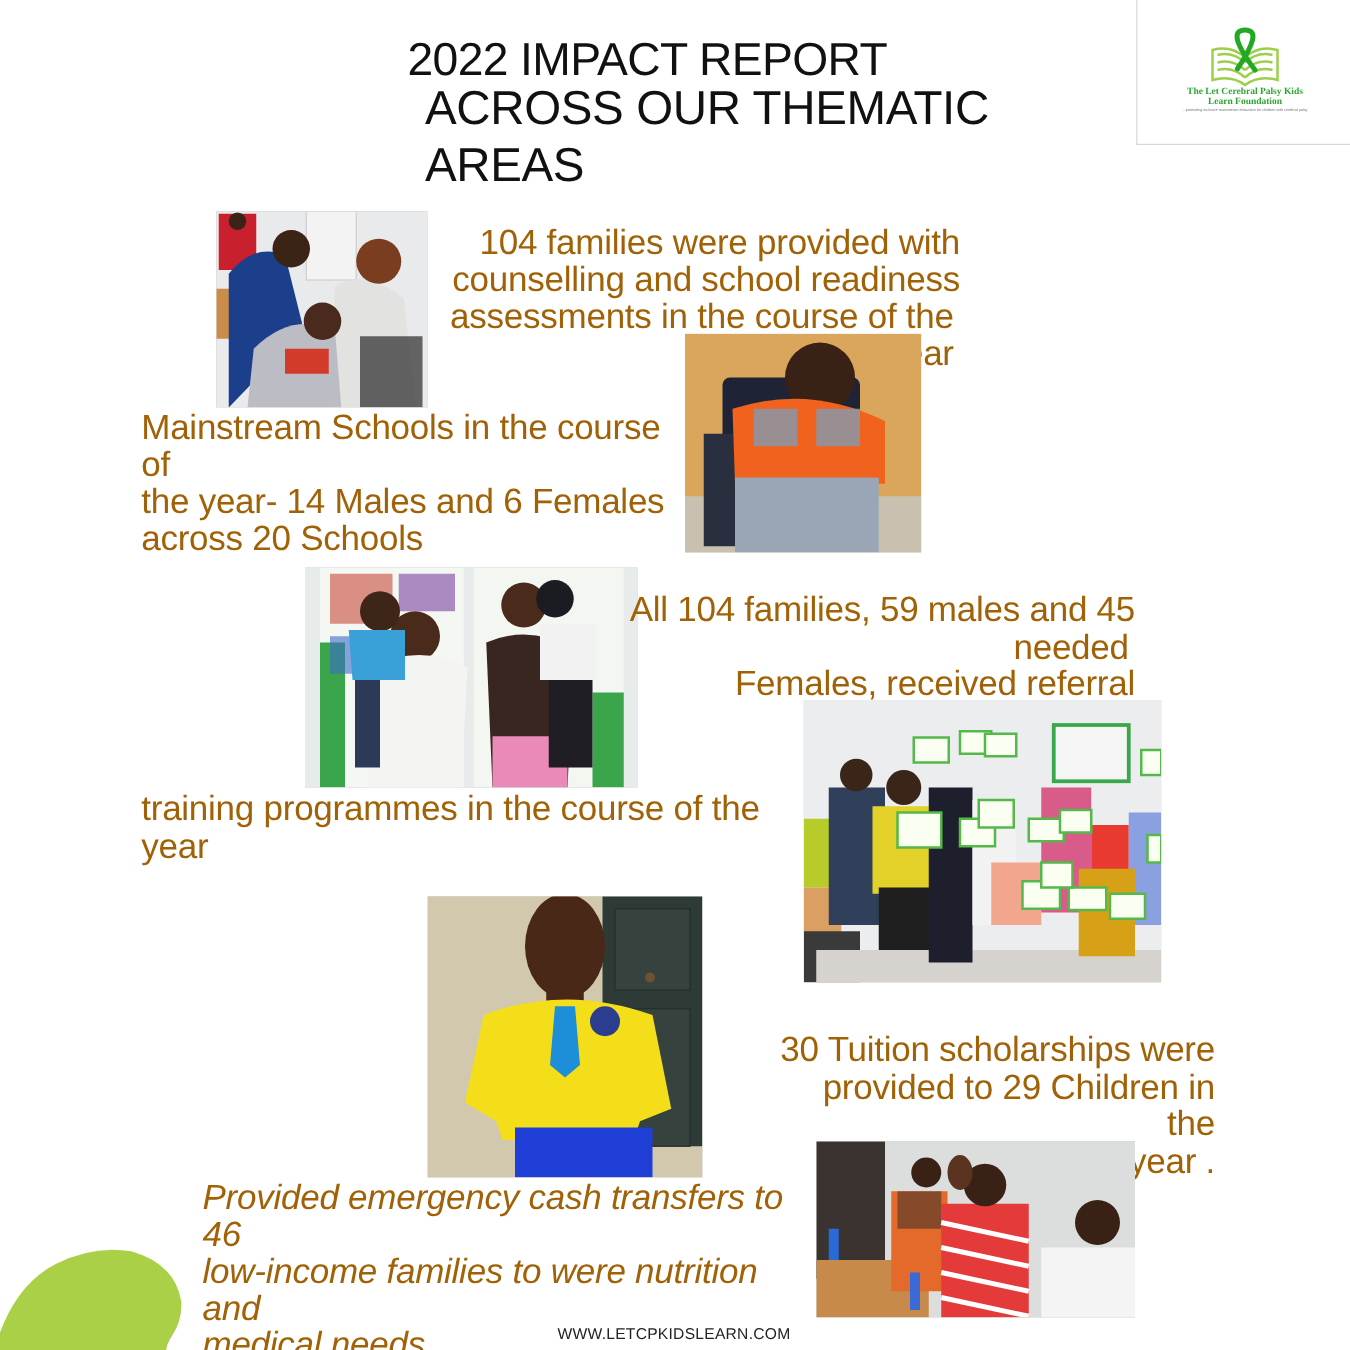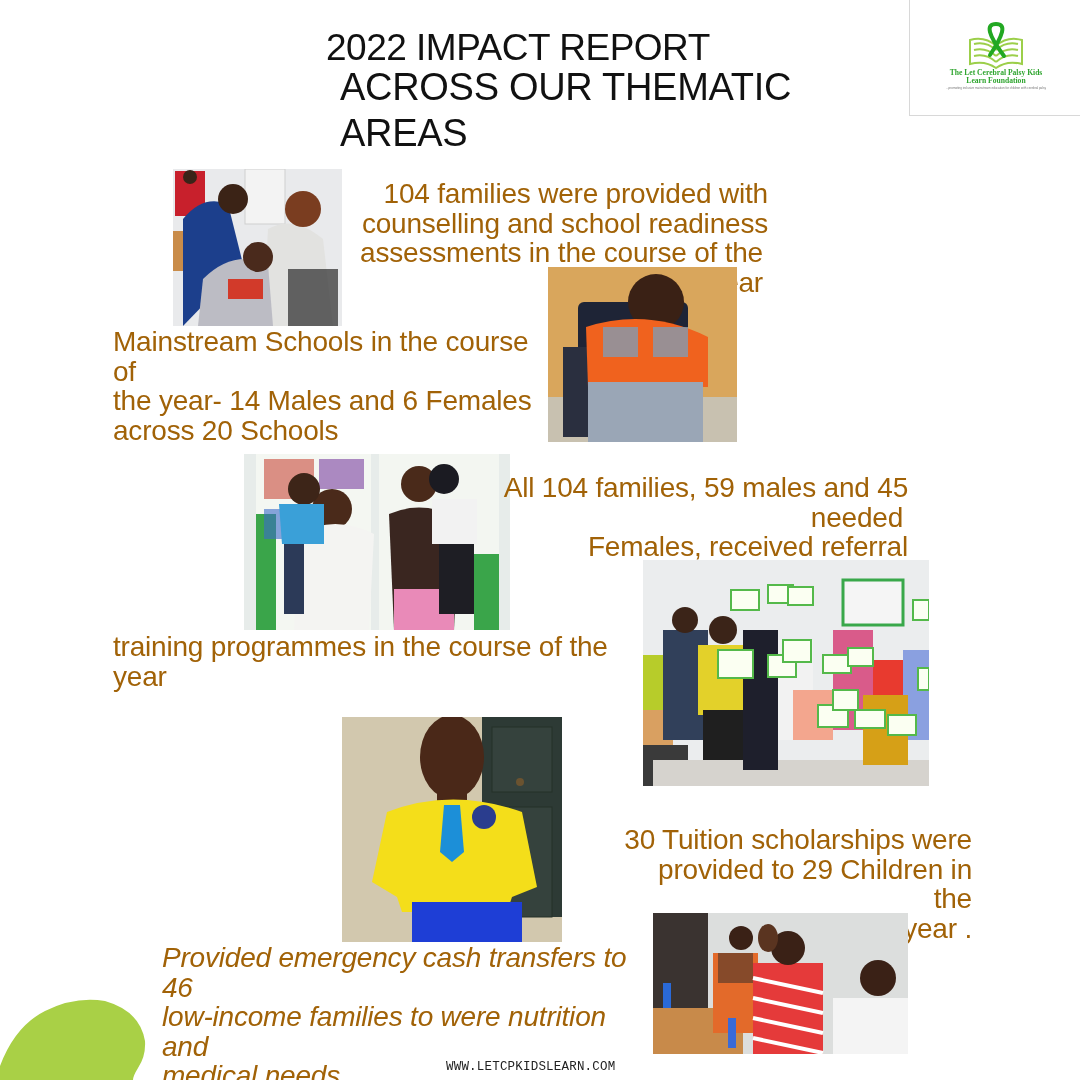--- a/index.html
+++ b/index.html
@@ -42,21 +42,21 @@
     font-size: 28px; line-height: 29.5px; color: #a16207; letter-spacing: -0.2px;
   }
   .right { text-align: right; }
 
   
   .photo { overflow: hidden; background: #ccc; }
   .photo svg { display: block; width: 100%; height: 100%; }
 
   
   .footer-url {
-    left: 446px; top: 1060px; font-size: 12.5px; color: #222; letter-spacing: 0.2px; white-space: nowrap; font-family: Liberation Mono, monospace;
+    left: 446px; top: 1060px; font-size: 12.5px; color: #222; letter-spacing: 0.2px; white-space: nowrap;
   }
   .blob { left: 0; top: 996px; width: 150px; height: 84px; }
 </style>
 </head>
 <body>
 
 <div class="abs title-top">2022 IMPACT REPORT</div>
 <div class="abs title-main">ACROSS OUR THEMATIC AREAS</div>
 
 <div class="abs logo-box">

